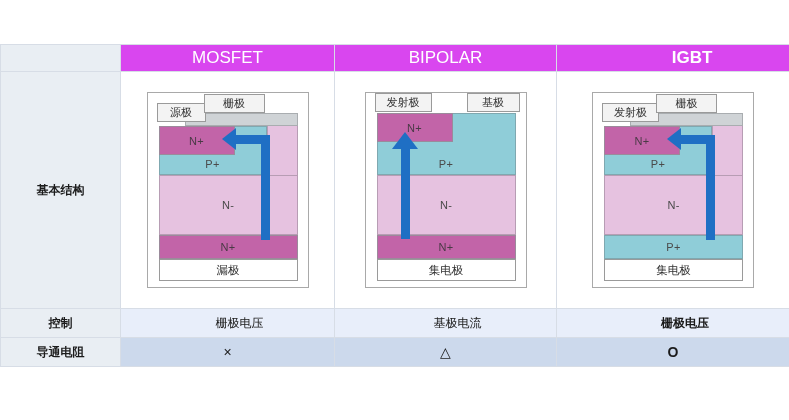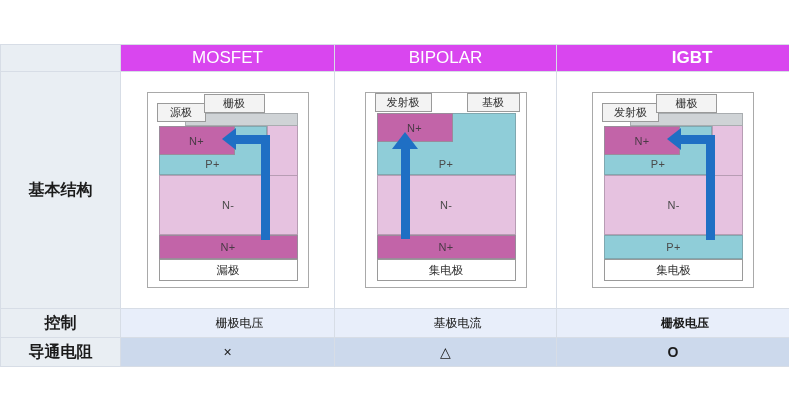--- a/index.html
+++ b/index.html
@@ -38,21 +38,21 @@
   th.hdr{
     background:#d946ef;color:#ffffff;
     font-size:17px;font-weight:normal;
     height:26px;text-align:center;
     border-color:#2e5490;
   }
   th.hdr.strong{font-weight:bold;padding-left:38px;}
 
   td.rowlabel{
     background:#e9eef3;text-align:center;
-    font-size:16px;font-weight:bold;color:#1b1b1b;
+    font-size:12px;font-weight:bold;color:#1b1b1b;
   }
   td.cell{text-align:center;font-size:12px;}
   td.cell.lite{background:#e8eefa;padding-left:24px;}
   td.cell.dark{background:#ccd9ec;}
   td.cell.white{background:#ffffff;}
   td.cell .sym{font-size:14px;line-height:1;}
   td.cell.strong{font-weight:bold;}
 
   tr.r-struct td{height:236px;}
   tr.r-data td{height:28px;}

